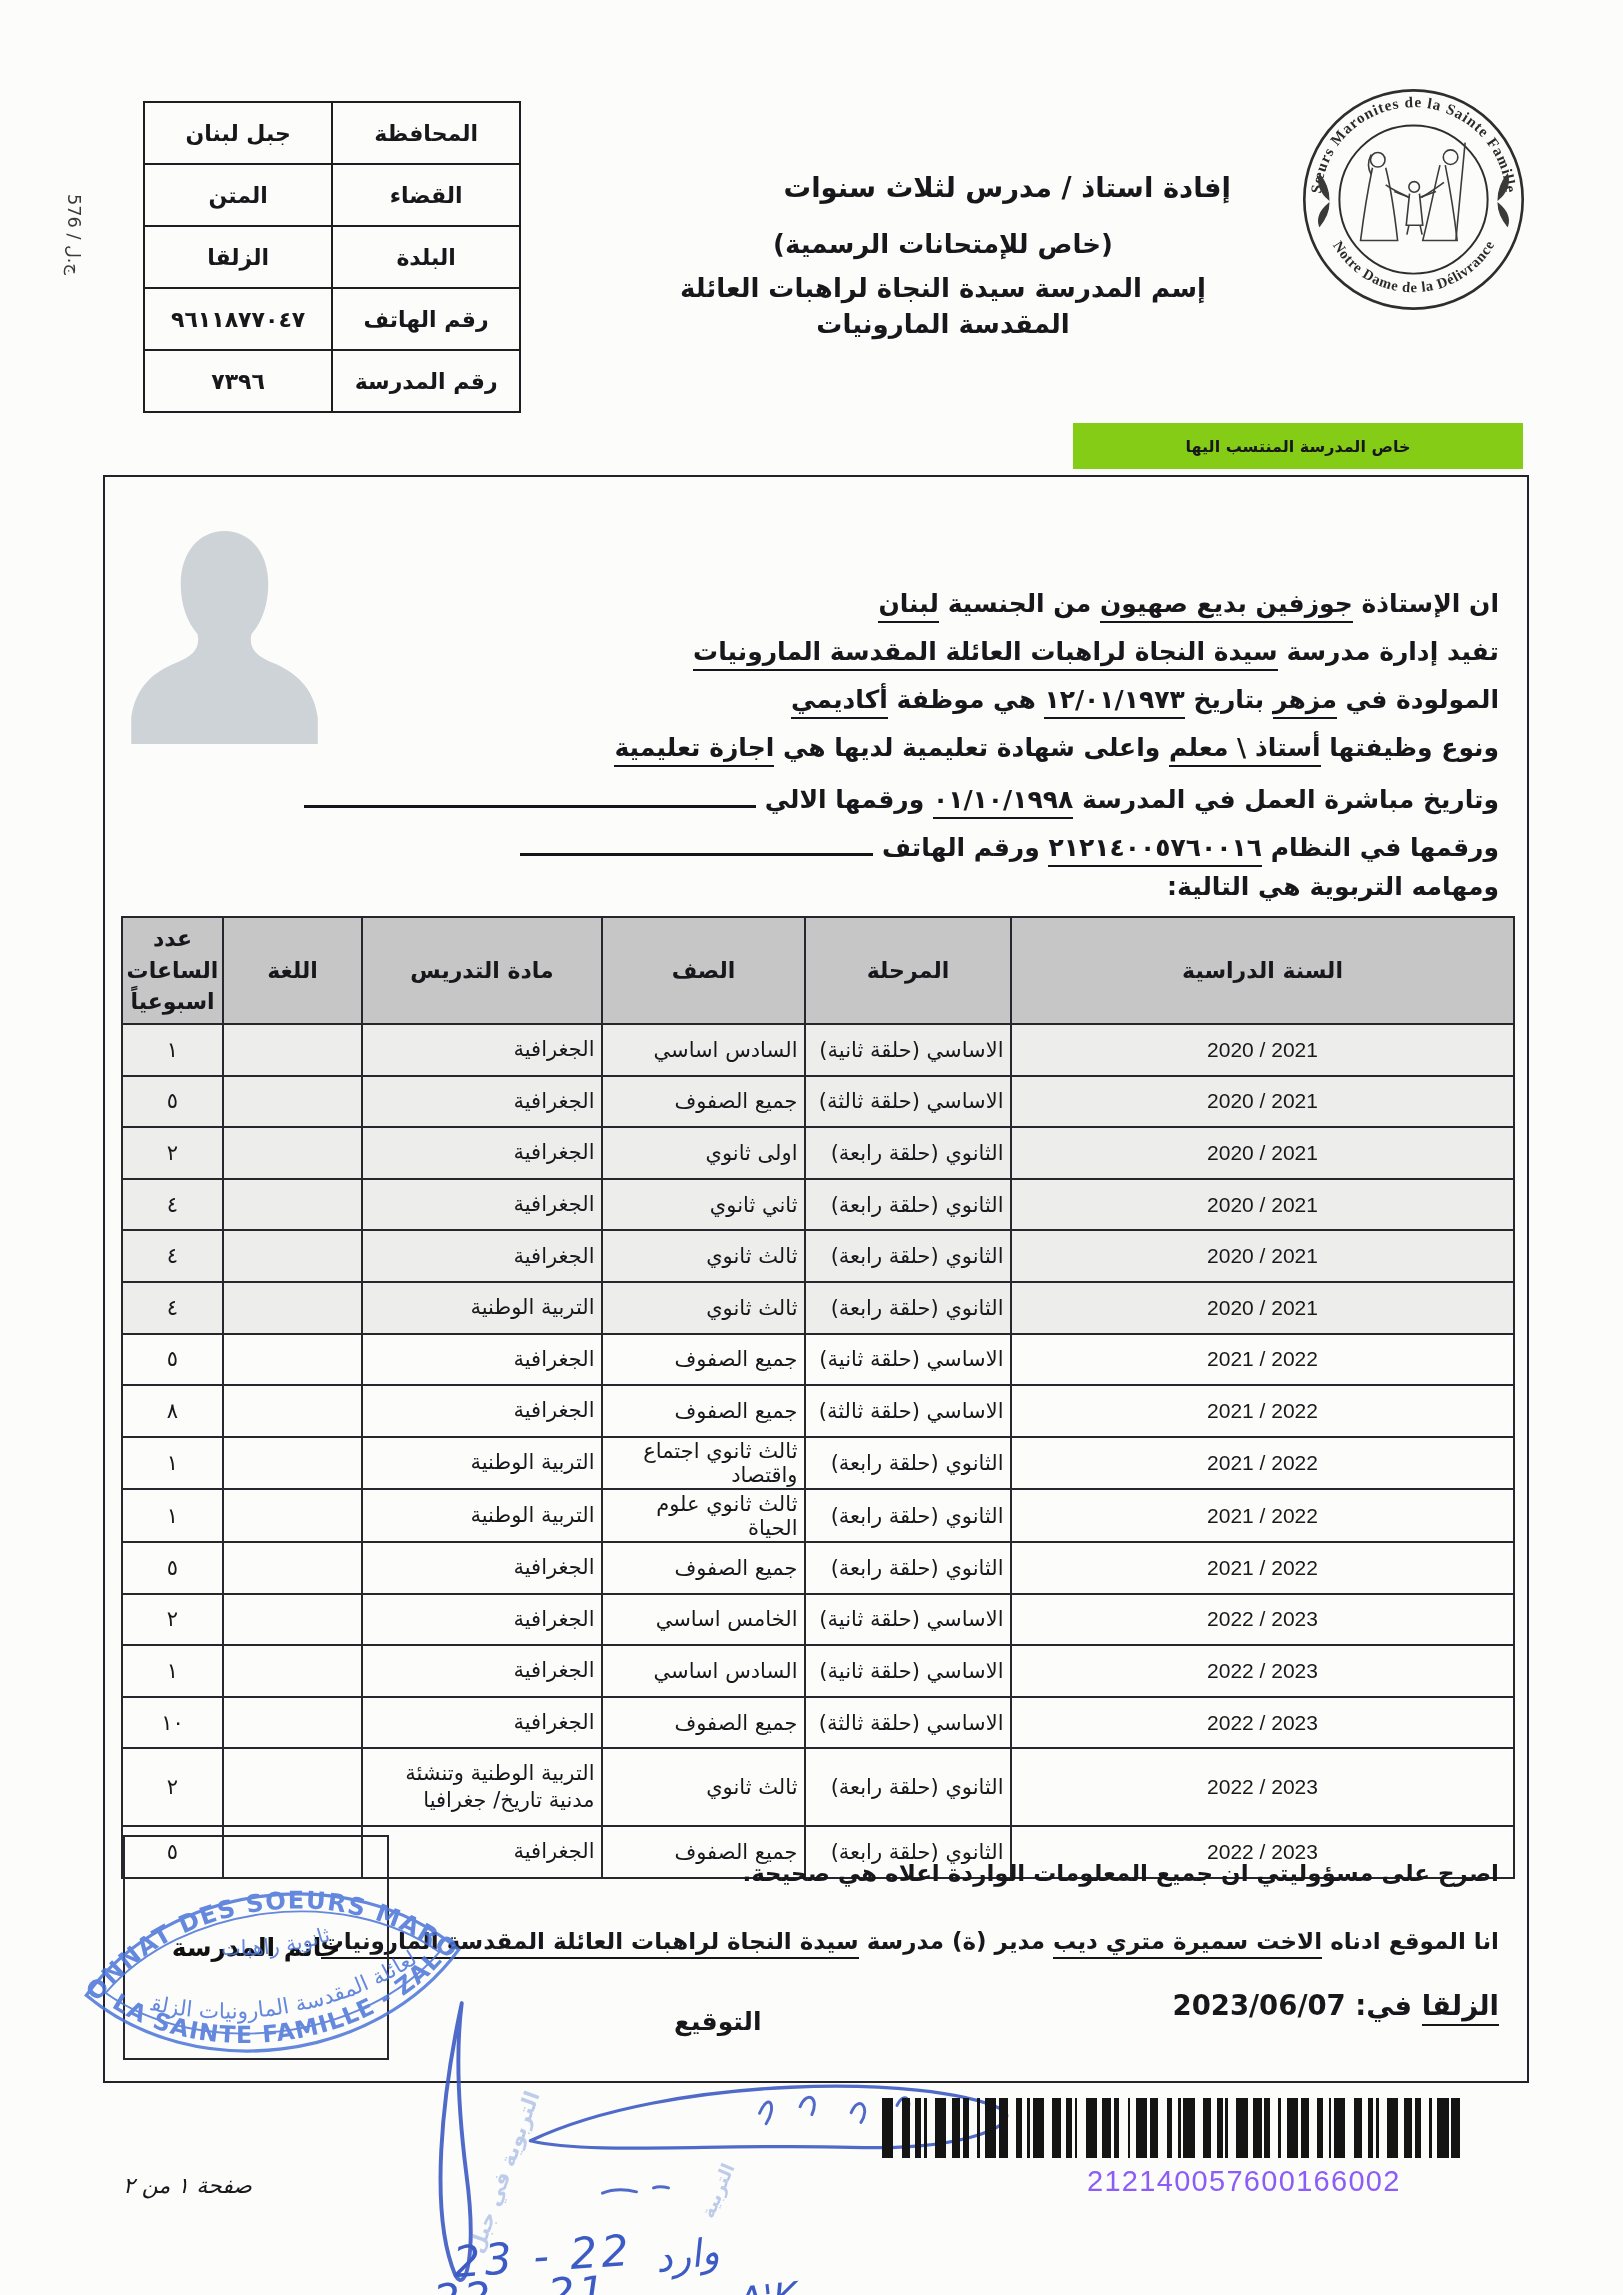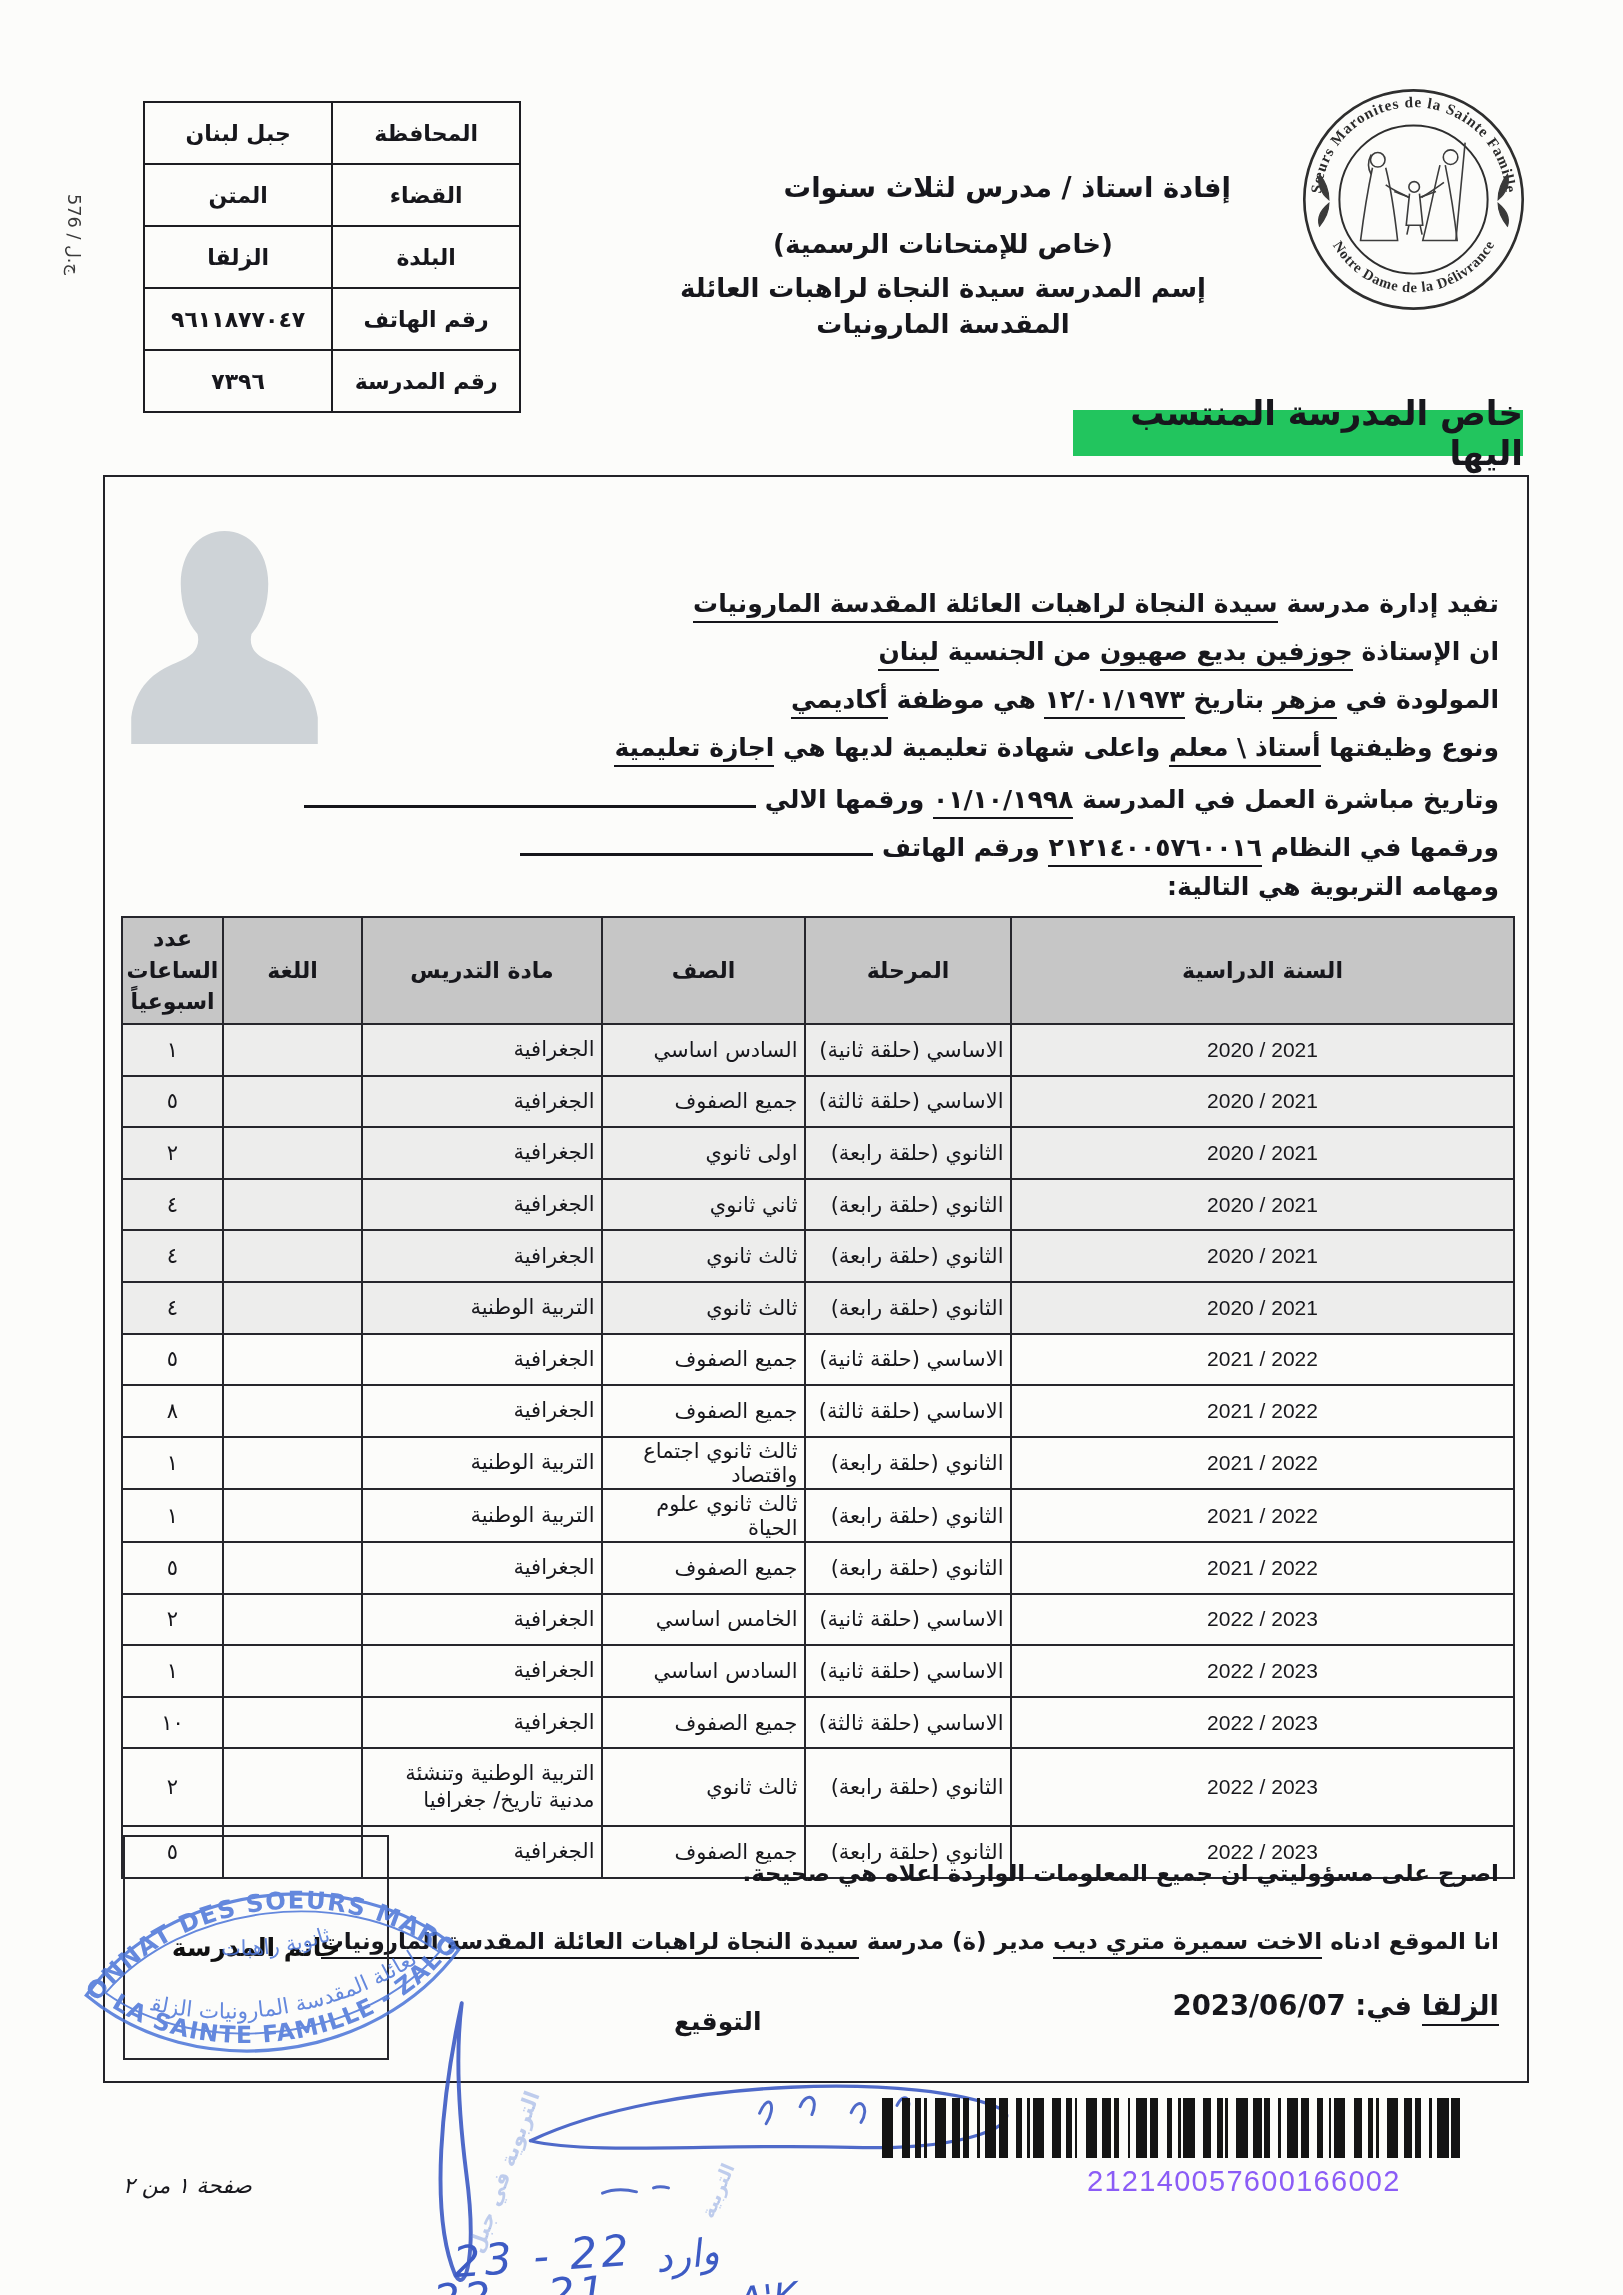--- a/index.html
+++ b/index.html
@@ -15,22 +15,22 @@
   .info td.num{letter-spacing:5.9px;}
   .info col.lab{width:189px}.info col.val{width:189px}
   
   .title-block{position:absolute;left:655px;top:171px;width:576px;text-align:center;}
   .t1{font-size:27.5px;font-weight:700;margin:0 0 26px 0;text-align:right;}
   .t2{font-size:26px;font-weight:700;margin:0 0 10.5px 0;}
   .t3{font-size:26px;font-weight:700;line-height:1.4;margin:8px;}
   
   .logo-svg{position:absolute;left:1301px;top:87px;}
   
-  .graybar{position:absolute;left:1073px;top:410px;width:450px;height:46px;background:#22c55e;
-           display:flex;align-items:center;justify-content:center;font-size:34px;font-weight:700;}
+  .graybar{position:absolute;left:1073px;top:423px;width:450px;height:46px;background:#84cc16;
+           display:flex;align-items:center;justify-content:center;font-size:16px;font-weight:700;}
   
   .mainbox{position:absolute;left:103px;top:475px;width:1422px;height:1604px;border:2.6px solid #222228;}
   
   .photo{position:absolute;left:128px;top:524px;}
   
   .stmt{position:absolute;left:157px;top:589px;width:1342px;}
   .st-line{height:48px;font-size:25px;font-weight:700;text-align:right;white-space:nowrap;}
   .u{border-bottom:2.6px solid #15151a;padding-bottom:3.3px;}
   .blank{display:inline-block;height:23.6px;border-bottom:3.3px solid #15151a;vertical-align:baseline;}
   .duties-head{position:absolute;left:157px;top:872px;width:1342px;text-align:right;
@@ -158,22 +158,22 @@
 
   <div class="graybar">خاص المدرسة المنتسب اليها</div>
 
   <div class="mainbox"></div>
 
   <svg class="photo" width="193" height="223" viewBox="0 0 300 345">
     <path fill="#ced3d7" d="M150,10 C110,10 82,44 82,92 c0,33 10,60 26,78 c5,22 -7,35 -33,45 C40,229 12,252 5,300 L5,341 L295,341 L295,300 c-7,-48 -35,-70 -70,-85 c-26,-10 -38,-23 -33,-45 c16,-18 26,-45 26,-78 C218,44 190,10 150,10 Z"></path>
   </svg>
 
   <div class="stmt">
+      <div class="st-line"><span>ان الإستاذة </span><span class="u">جوزفين بديع صهيون</span><span> من الجنسية </span><span class="u">لبنان</span></div>
       <div class="st-line"><span>تفيد إدارة مدرسة </span><span class="u">سيدة النجاة لراهبات العائلة المقدسة المارونيات</span></div>
-      <div class="st-line"><span>ان الإستاذة </span><span class="u">جوزفين بديع صهيون</span><span> من الجنسية </span><span class="u">لبنان</span></div>
       <div class="st-line"><span>المولودة في </span><span class="u">مزهر</span><span> بتاريخ </span><span class="u">١٢/٠١/١٩٧٣</span><span> هي موظفة </span><span class="u">أكاديمي</span></div>
       <div class="st-line"><span>ونوع وظيفتها </span><span class="u">أستاذ \ معلم</span><span> واعلى شهادة تعليمية لديها هي </span><span class="u">اجازة تعليمية</span></div>
       <div class="st-line"><span>وتاريخ مباشرة العمل في المدرسة </span><span class="u">٠١/١٠/١٩٩٨</span><span> ورقمها الالي </span><span class="blank" style="width: 452px;"></span></div>
       <div class="st-line"><span>ورقمها في النظام </span><span class="u">٢١٢١٤٠٠٥٧٦٠٠١٦</span><span> ورقم الهاتف </span><span class="blank" style="width: 353px;"></span></div>
     </div>
 
   <div class="duties-head">ومهامه التربوية هي التالية:</div>
 
   <table class="duties">
     <colgroup>

